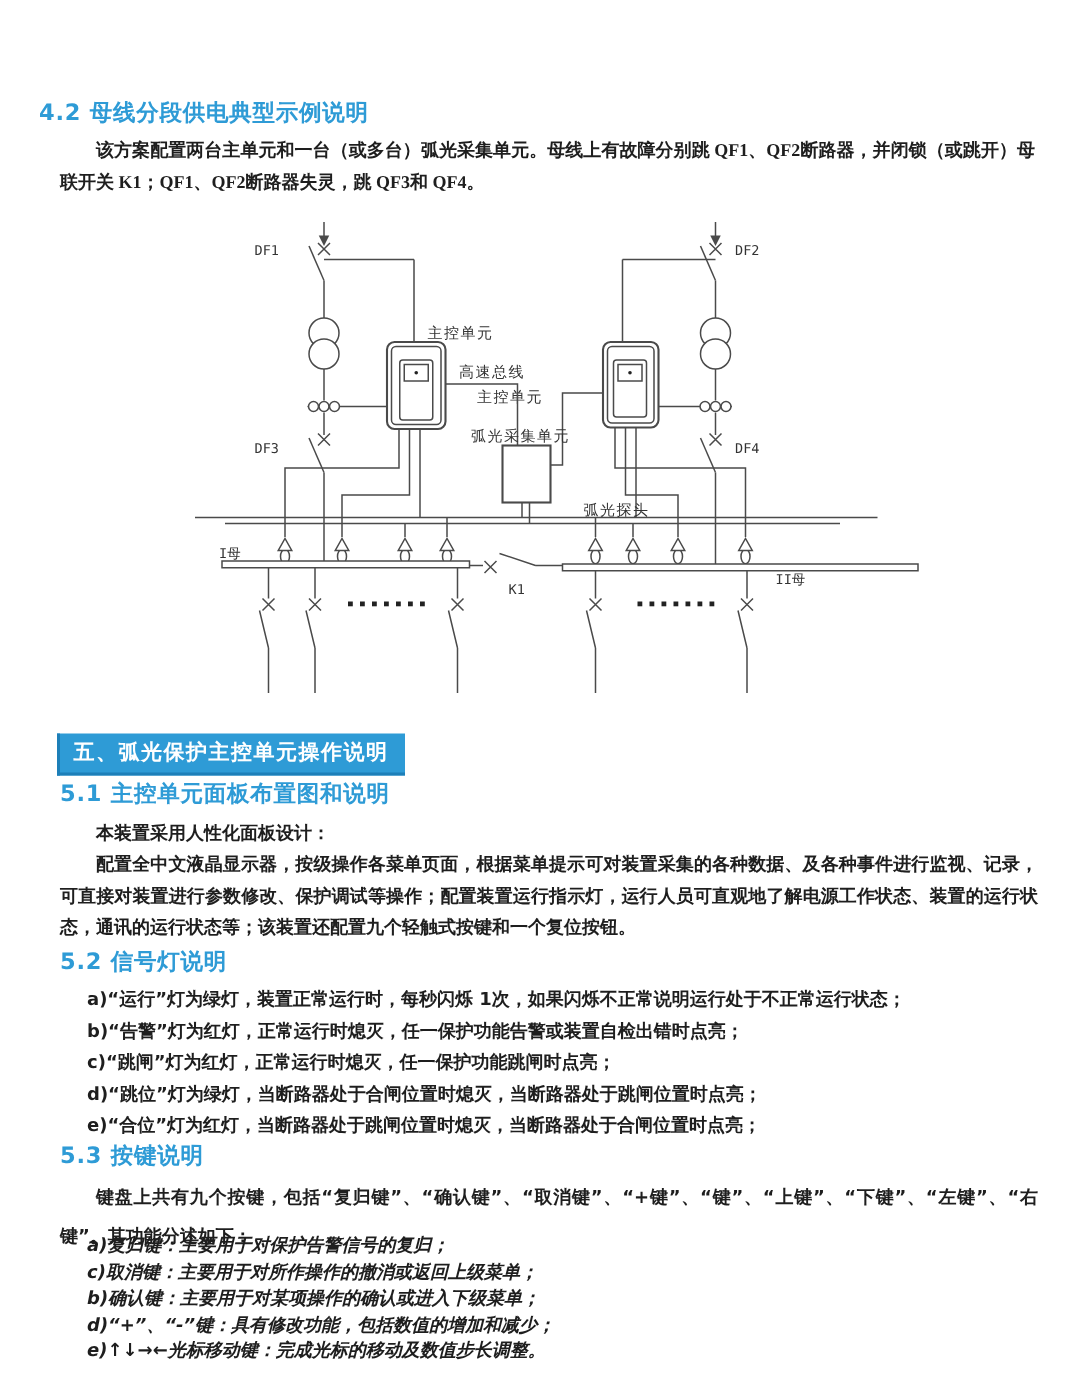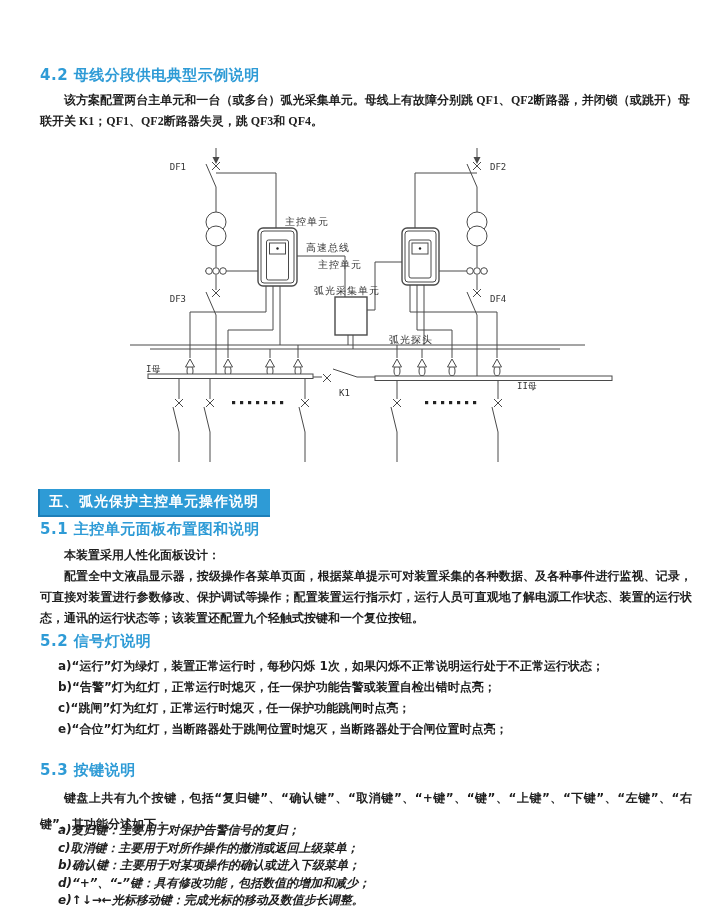--- a/index.html
+++ b/index.html
@@ -25,21 +25,21 @@
   .whitefill{fill:#ffffff;stroke:#4a4a4a;stroke-width:1;}
   .dot{fill:#222222;}
   .dlab{font-family:"DejaVu Sans Mono","Liberation Mono",monospace;font-size:9px;fill:#333333;}
   .clab{font-family:"DejaVu Sans","Liberation Sans",sans-serif;font-size:10px;fill:#333333;letter-spacing:1px;}
 </style>
 </head>
 <body>
 
 <div class="page">
 
-  <div class="abs h-blue" style="left:40px;top:66px;text-align:right;">4.2 母线分段供电典型示例说明</div>
+  <div class="abs h-blue" style="left:26px;top:66px;text-align:right;">4.2 母线分段供电典型示例说明</div>
 
   <div class="abs body-txt indent" style="left:40px;top:90px;width:650px;font-family:Liberation Serif, serif;">该方案配置两台主单元和一台（或多台）弧光采集单元。母线上有故障分别跳 QF1、QF2断路器，并闭锁（或跳开）母联开关 K1；QF1、QF2断路器失灵，跳 QF3和 QF4。</div>
 
   <svg class="abs" style="left:0;top:145px;" width="720" height="335" viewBox="0 0 720 335">
 
     <g>
       <path class="wire" d="M216,3 V14"></path>
       <polygon fill="#4a4a4a" points="212.5,12 219.5,12 216,19"></polygon>
       <path class="wire" d="M212,17 L220,25 M220,17 L212,25"></path>
       <path class="wire" d="M206,19 L216,42"></path>
@@ -211,20 +211,21 @@
 
   <div class="abs h-blue" style="left:40px;top:520px;">5.1 主控单元面板布置图和说明</div>
   <div class="abs body-txt indent" style="left:40px;top:545px;width:650px;">本装置采用人性化面板设计：</div>
   <div class="abs body-txt indent" style="left:40px;top:566px;width:652px;">配置全中文液晶显示器，按级操作各菜单页面，根据菜单提示可对装置采集的各种数据、及各种事件进行监视、记录，可直接对装置进行参数修改、保护调试等操作；配置装置运行指示灯，运行人员可直观地了解电源工作状态、装置的运行状态，通讯的运行状态等；该装置还配置九个轻触式按键和一个复位按钮。</div>
 
   <div class="abs h-blue" style="left:40px;top:632px;">5.2 信号灯说明</div>
   <div class="abs list-52" style="left:58px;top:656px;width:632px;">
     <div>a)“运行”灯为绿灯，装置正常运行时，每秒闪烁 1次，如果闪烁不正常说明运行处于不正常运行状态；</div>
     <div>b)“告警”灯为红灯，正常运行时熄灭，任一保护功能告警或装置自检出错时点亮；</div>
     <div>c)“跳闸”灯为红灯，正常运行时熄灭，任一保护功能跳闸时点亮；</div>
+    <div>d)“跳位”灯为绿灯，当断路器处于合闸位置时熄灭，当断路器处于跳闸位置时点亮；</div>
     <div>e)“合位”灯为红灯，当断路器处于跳闸位置时熄灭，当断路器处于合闸位置时点亮；</div>
   </div>
 
   <div class="abs h-blue" style="left:40px;top:761px;">5.3 按键说明</div>
   <div class="abs p53 indent" style="left:40px;top:785px;width:652px;">键盘上共有九个按键，包括“复归键”、“确认键”、“取消键”、“+键”、“键”、“上键”、“下键”、“左键”、“右键”。其功能分述如下：</div>
   <div class="abs list-53" style="left:58px;top:822px;width:632px;font-style:italic;">
     <div>a)复归键：主要用于对保护告警信号的复归；</div>
     <div>c)取消键：主要用于对所作操作的撤消或返回上级菜单；</div>
     <div>b)确认键：主要用于对某项操作的确认或进入下级菜单；</div>
     <div>d)“+”、“-”键：具有修改功能，包括数值的增加和减少；</div>

